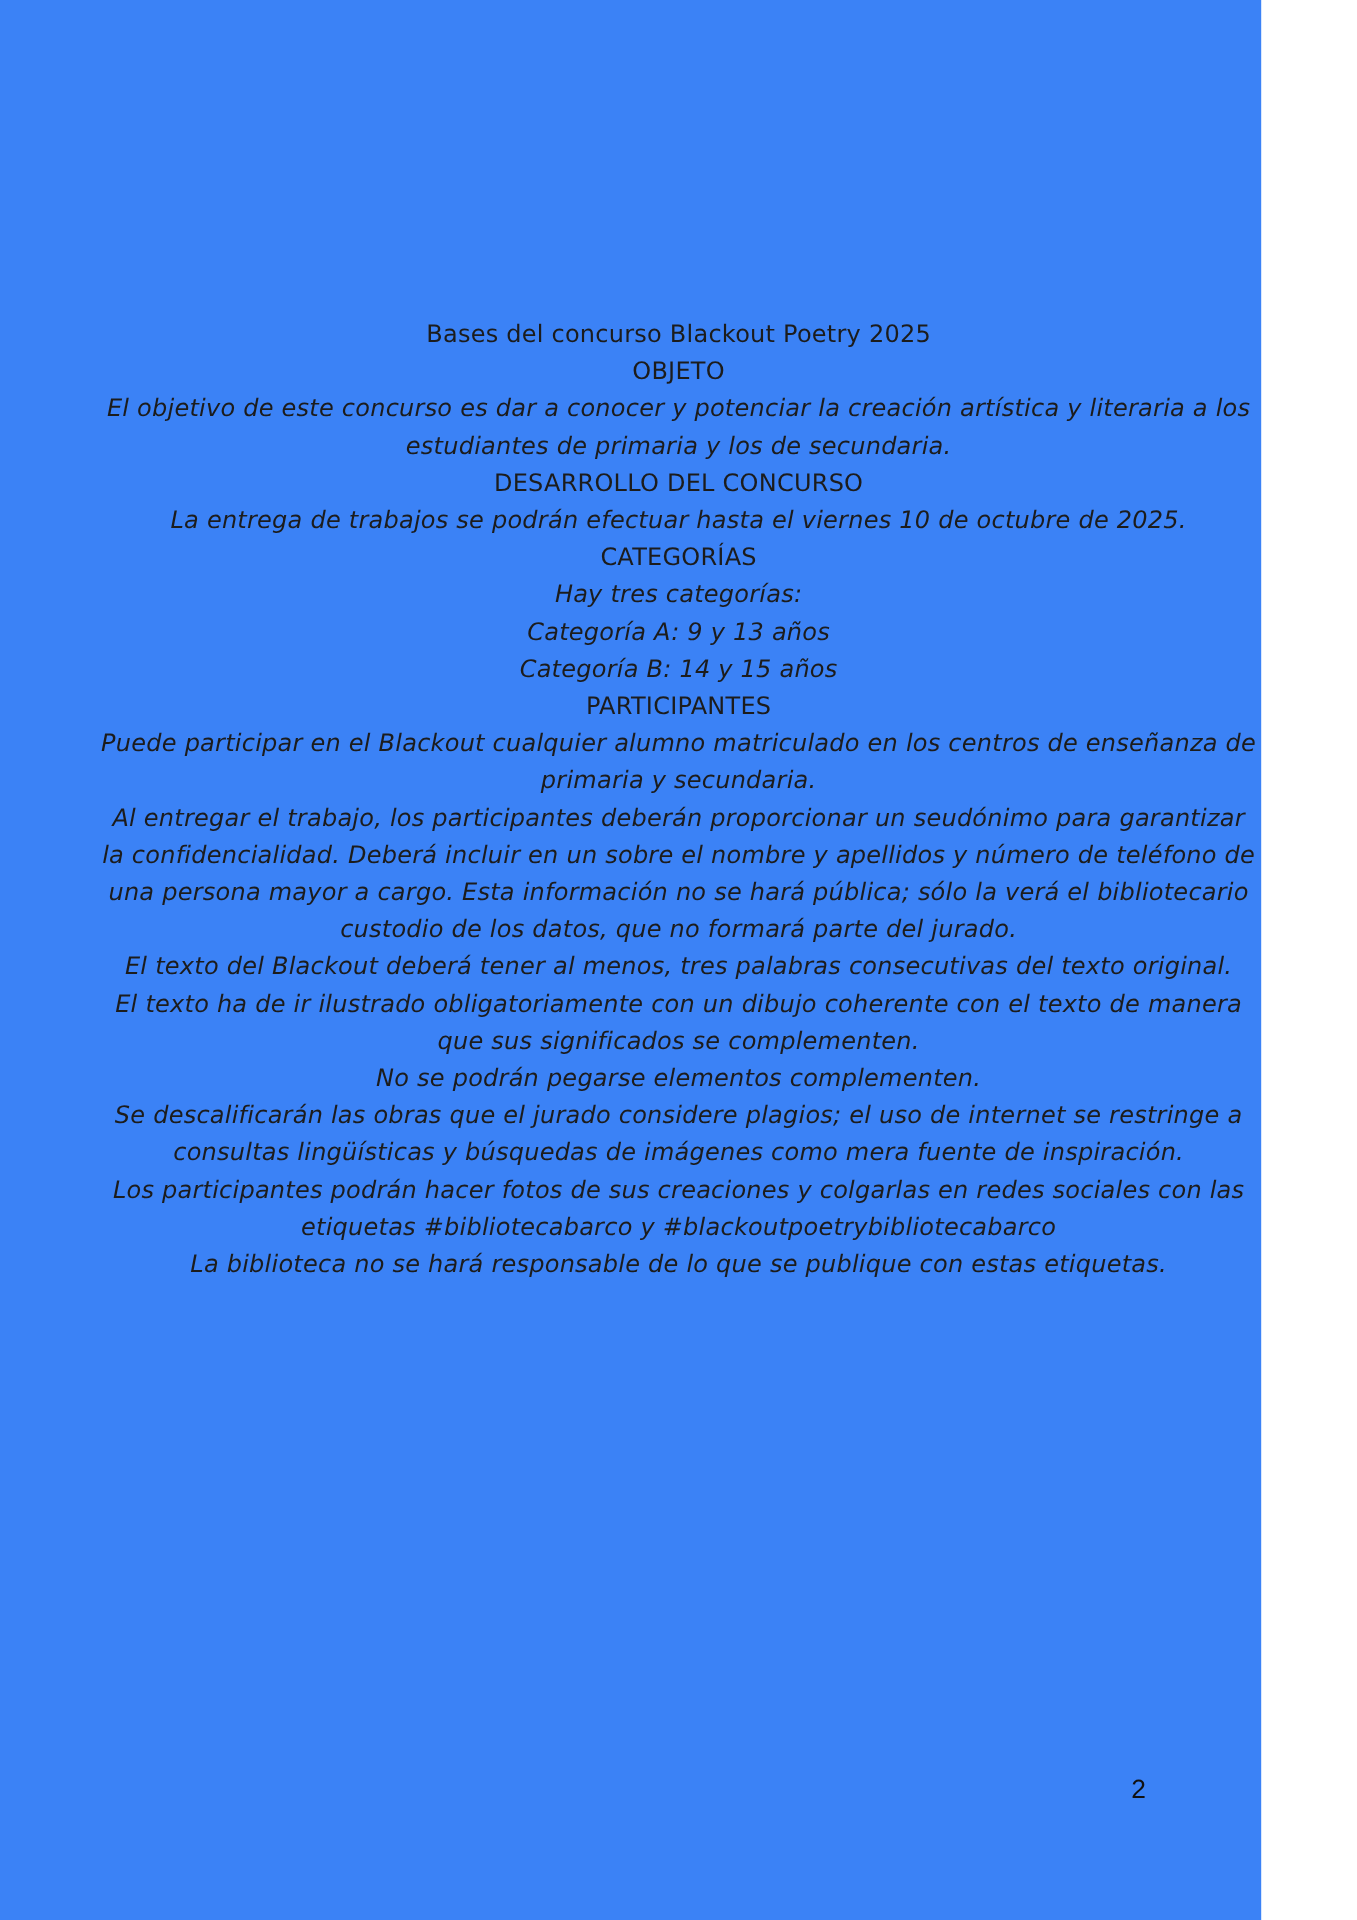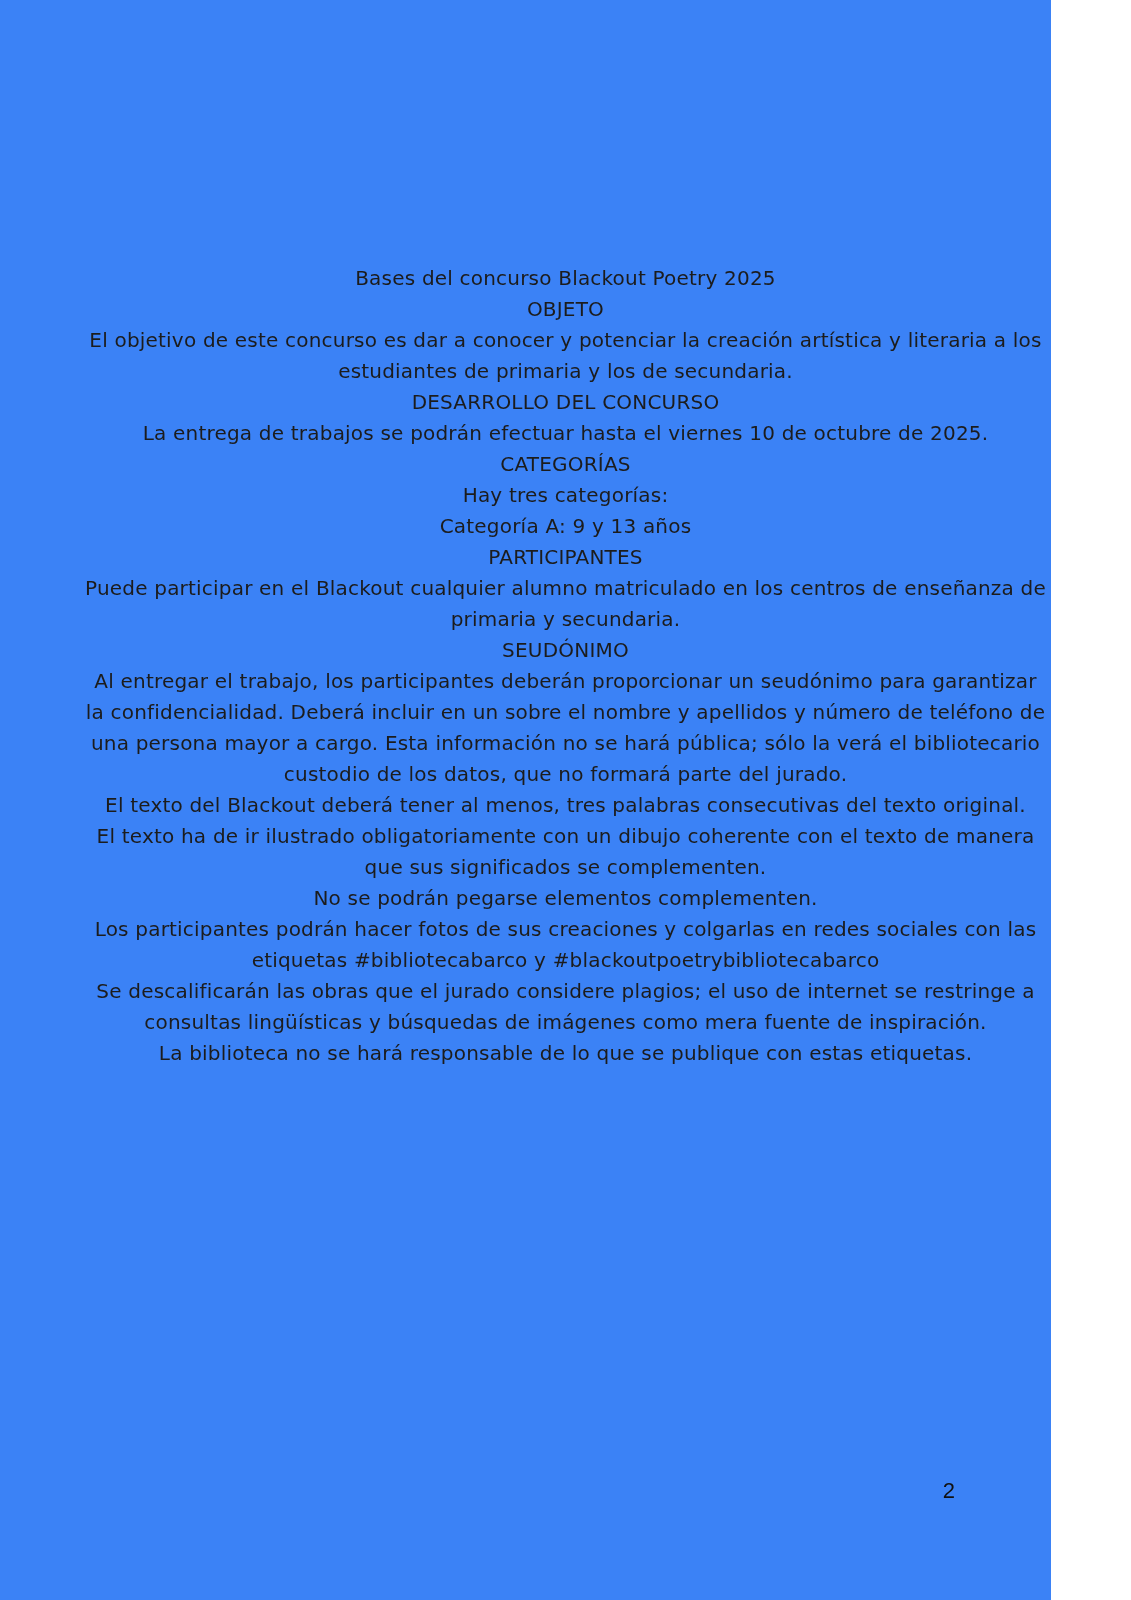--- a/index.html
+++ b/index.html
@@ -30,20 +30,21 @@
     letter-spacing: 0.2px;
   }
   .title-line {
     white-space: pre-wrap;
   }
   .heading {
     white-space: pre-wrap;
   }
   .paragraph {
     white-space: pre-wrap;
+    font-style: italic;
   }
   .page-number {
     position: absolute;
     right: 96px;
     top: 1478px;
     font-family: "Liberation Sans", sans-serif;
     font-size: 22px;
     color: #111111;
   }
 </style>
@@ -54,26 +55,26 @@
   <div class="content">
     <div class="title-line">Bases del concurso Blackout Poetry 2025</div>
     <div>
         <div class="heading">OBJETO</div>
         <div class="paragraph">El objetivo de este concurso es dar a conocer y potenciar la creación artística y literaria a los estudiantes de primaria y los de secundaria.</div>
         <div class="heading">DESARROLLO DEL CONCURSO</div>
         <div class="paragraph">La entrega de trabajos se podrán efectuar hasta el viernes 10 de octubre de 2025.</div>
         <div class="heading">CATEGORÍAS</div>
         <div class="paragraph">Hay tres categorías:</div>
         <div class="paragraph">Categoría A: 9 y 13 años</div>
+        <div class="paragraph">Categoría B: 14 y 15 años</div>
         <div class="heading">PARTICIPANTES</div>
         <div class="paragraph">Puede participar en el Blackout cualquier alumno matriculado en los centros de enseñanza de primaria y secundaria.</div>
-        <div class="heading">SEUDÓNIMO</div>
         <div class="paragraph">Al entregar el trabajo, los participantes deberán proporcionar un seudónimo para garantizar la confidencialidad. Deberá incluir en un sobre el nombre y apellidos y número de teléfono de una persona mayor a cargo. Esta información no se hará pública; sólo la verá el bibliotecario custodio de los datos, que no formará parte del jurado.</div>
         <div class="paragraph">El texto del Blackout deberá tener al menos, tres palabras consecutivas del texto original.</div>
         <div class="paragraph">El texto ha de ir ilustrado obligatoriamente con un dibujo coherente con el texto de manera que sus significados se complementen.</div>
         <div class="paragraph">No se podrán pegarse elementos complementen.</div>
+        <div class="paragraph">Se descalificarán las obras que el jurado considere plagios; el uso de internet se restringe a consultas lingüísticas y búsquedas de imágenes como mera fuente de inspiración.</div>
         <div class="paragraph">Los participantes podrán hacer fotos de sus creaciones y colgarlas en redes sociales con las etiquetas #bibliotecabarco y #blackoutpoetrybibliotecabarco</div>
-        <div class="paragraph">Se descalificarán las obras que el jurado considere plagios; el uso de internet se restringe a consultas lingüísticas y búsquedas de imágenes como mera fuente de inspiración.</div>
         <div class="paragraph">La biblioteca no se hará responsable de lo que se publique con estas etiquetas.</div>
       </div>
   </div>
   <div class="page-number">2</div>
 </div>
 
 </body></html>

